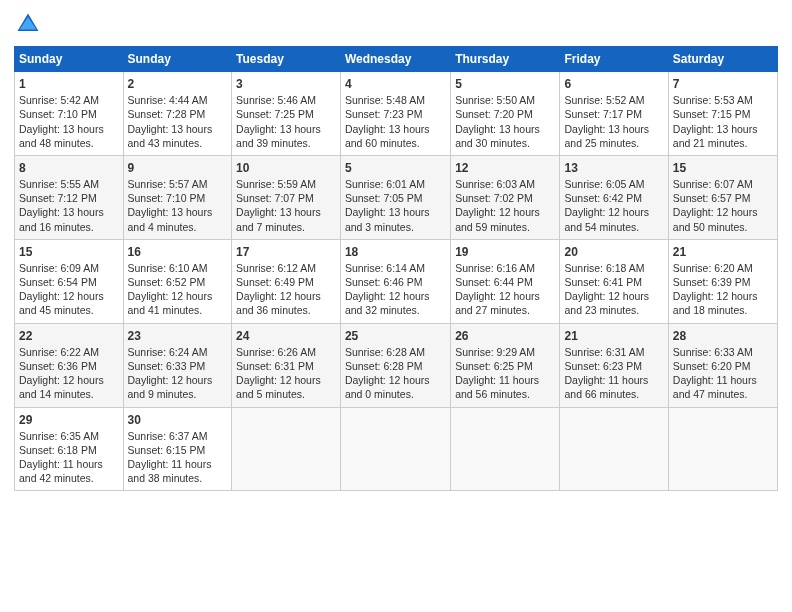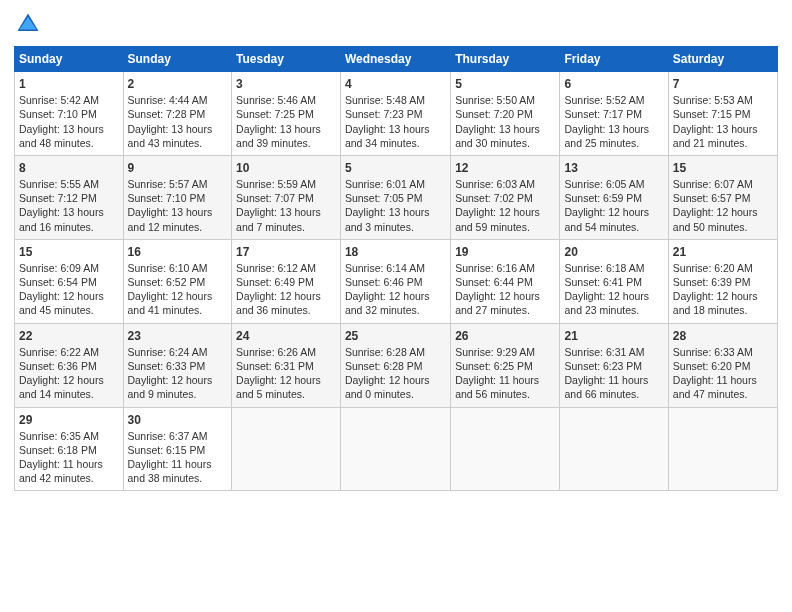--- a/index.html
+++ b/index.html
@@ -142,21 +142,21 @@
             <div>Sunrise: 5:46 AM</div>
             <div>Sunset: 7:25 PM</div>
             <div>Daylight: 13 hours</div>
             <div>and 39 minutes.</div>
           </td>
           <td>
             <span class="day-num">4</span>
             <div>Sunrise: 5:48 AM</div>
             <div>Sunset: 7:23 PM</div>
             <div>Daylight: 13 hours</div>
-            <div>and 34 minutes.</div>
+            <div>and 60 minutes.</div>
           </td>
           <td>
             <span class="day-num">5</span>
             <div>Sunrise: 5:50 AM</div>
             <div>Sunset: 7:20 PM</div>
             <div>Daylight: 13 hours</div>
             <div>and 30 minutes.</div>
           </td>
           <td>
             <span class="day-num">6</span>
@@ -179,21 +179,21 @@
             <div>Sunrise: 5:55 AM</div>
             <div>Sunset: 7:12 PM</div>
             <div>Daylight: 13 hours</div>
             <div>and 16 minutes.</div>
           </td>
           <td>
             <span class="day-num">9</span>
             <div>Sunrise: 5:57 AM</div>
             <div>Sunset: 7:10 PM</div>
             <div>Daylight: 13 hours</div>
-            <div>and 12 minutes.</div>
+            <div>and 4 minutes.</div>
           </td>
           <td>
             <span class="day-num">10</span>
             <div>Sunrise: 5:59 AM</div>
             <div>Sunset: 7:07 PM</div>
             <div>Daylight: 13 hours</div>
             <div>and 7 minutes.</div>
           </td>
           <td>
             <span class="day-num">5</span>
@@ -205,21 +205,21 @@
           <td>
             <span class="day-num">12</span>
             <div>Sunrise: 6:03 AM</div>
             <div>Sunset: 7:02 PM</div>
             <div>Daylight: 12 hours</div>
             <div>and 59 minutes.</div>
           </td>
           <td>
             <span class="day-num">13</span>
             <div>Sunrise: 6:05 AM</div>
-            <div>Sunset: 6:59 PM</div>
+            <div>Sunset: 6:42 PM</div>
             <div>Daylight: 12 hours</div>
             <div>and 54 minutes.</div>
           </td>
           <td>
             <span class="day-num">15</span>
             <div>Sunrise: 6:07 AM</div>
             <div>Sunset: 6:57 PM</div>
             <div>Daylight: 12 hours</div>
             <div>and 50 minutes.</div>
           </td>

